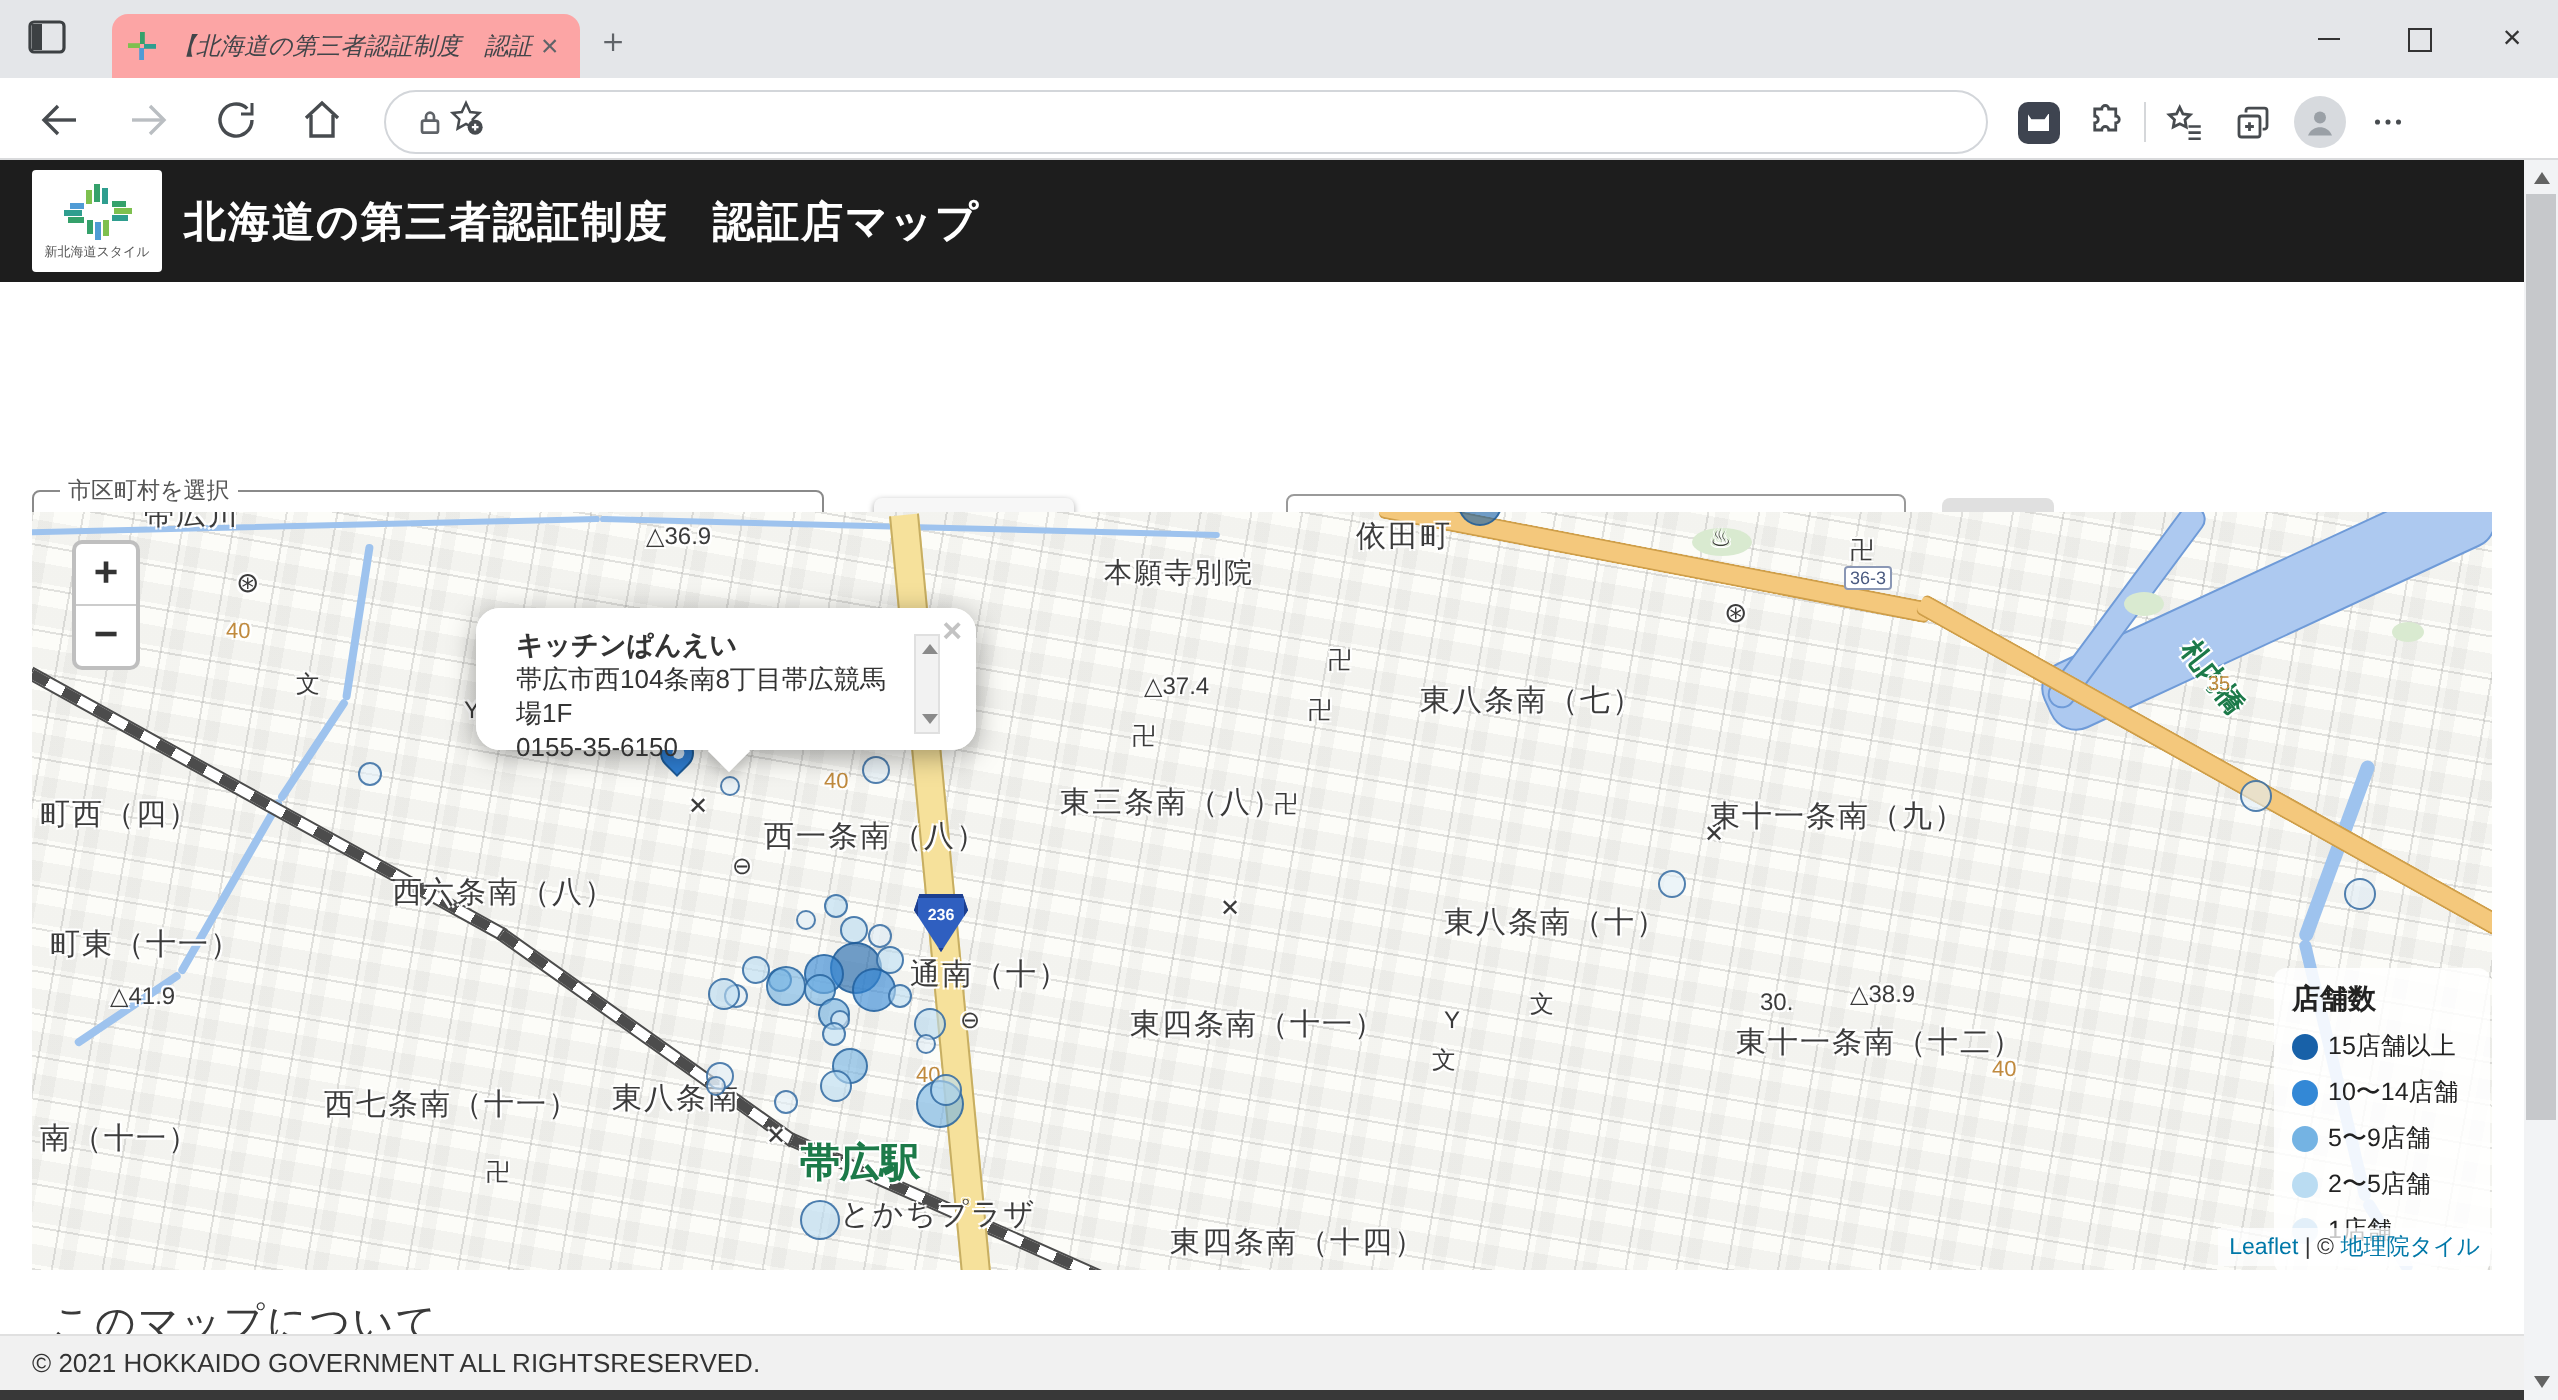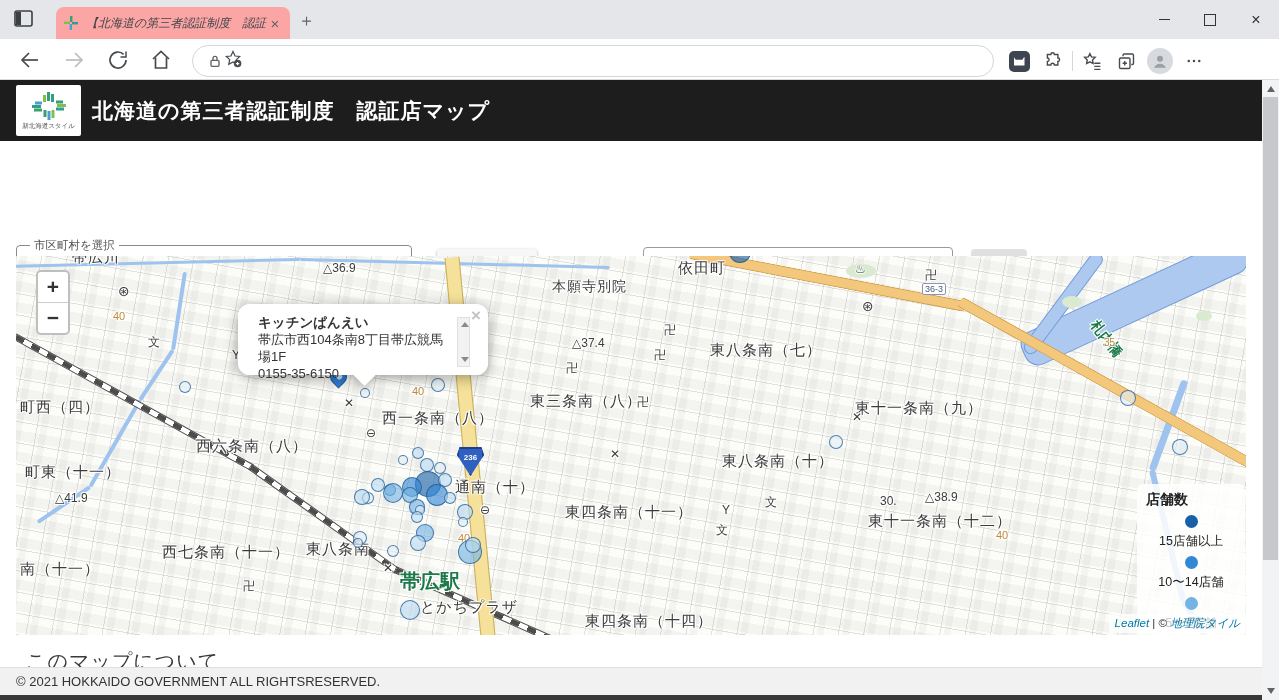--- a/index.html
+++ b/index.html
@@ -90,25 +90,25 @@
   .popup-body{position:absolute;left:20px;top:10px;width:196px;font-size:13px;line-height:17px;color:#333;}
   .popup-name{font-weight:bold;font-size:13.5px;}
   .popup-close{position:absolute;right:7px;top:2px;font-size:17px;color:#c3c3c3;font-weight:bold;cursor:pointer;z-index:2;}
   .pscroll{position:absolute;left:219px;top:13px;width:13px;height:50px;background:#f2f2f2;border:1px solid #e0e0e0;box-sizing:border-box;}
   .pscroll .ar{position:absolute;left:2.5px;width:0;height:0;border-left:4px solid transparent;border-right:4px solid transparent;}
   .pscroll .up{top:4px;border-bottom:5px solid #8a8a8a;}
   .pscroll .dn{bottom:4px;border-top:5px solid #8a8a8a;}
 
   .legend{position:absolute;left:1121px;top:228px;width:108px;background:rgba(255,255,255,.85);border-radius:6px;padding:7px 9px;box-sizing:border-box;z-index:20;}
   .legend-title{font-size:14px;font-weight:bold;color:#222;margin-bottom:5px;}
-  .legend-item{display:flex;align-items:center;gap:5px;font-size:12.5px;color:#222;margin:6px 0;flex-direction:column;}
+  .legend-item{display:flex;align-items:center;gap:5px;font-size:12.5px;color:#222;margin:6px 0;}
   .legend-dot{width:13px;height:13px;border-radius:50%;flex:0 0 13px;}
 
   .attrib{position:absolute;right:0;bottom:2px;background:rgba(255,255,255,.75);font-size:11.5px;color:#333;padding:2px 6px;z-index:20;}
-  .attrib a{color:#0078a8;text-decoration:none;cursor:pointer;font-style:italic;}
+  .attrib a{color:#0078a8;text-decoration:none;cursor:pointer;}
 
   .section-heading{position:absolute;left:26px;top:568px;font-size:20px;color:#3a3a3a;font-weight:500;letter-spacing:1px;}
   .footer{position:absolute;left:0;top:587px;width:1262px;height:28px;background:#f1f1f1;border-top:1px solid #e0e0e0;box-sizing:border-box;font-size:13px;color:#333;line-height:27px;padding-left:16px;}
   .darkstrip{position:absolute;left:0;top:615px;width:1262px;height:5px;background:#383838;}
 
   
   .scrollbar{position:absolute;right:0;top:80px;width:17px;height:620px;background:#f2f3f5;}
   .sb-thumb{position:absolute;left:1px;top:17px;width:15px;height:463px;background:#c6c8cb;cursor:pointer;}
   .sb-ar{position:absolute;left:4.5px;width:0;height:0;border-left:4px solid transparent;border-right:4px solid transparent;cursor:pointer;}
   .sb-up{top:6px;border-bottom:6px solid #636363;}

